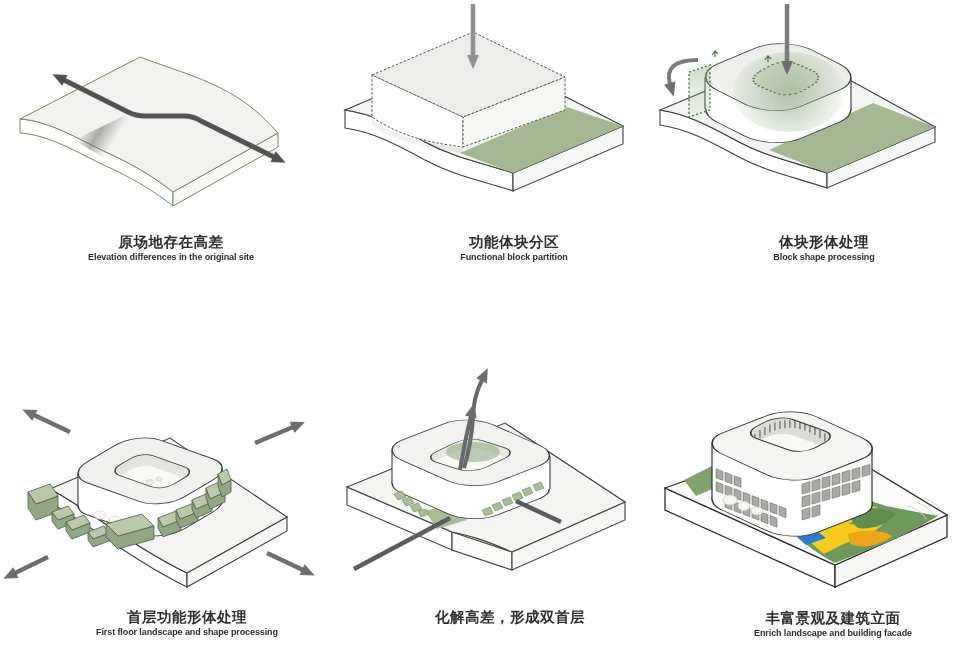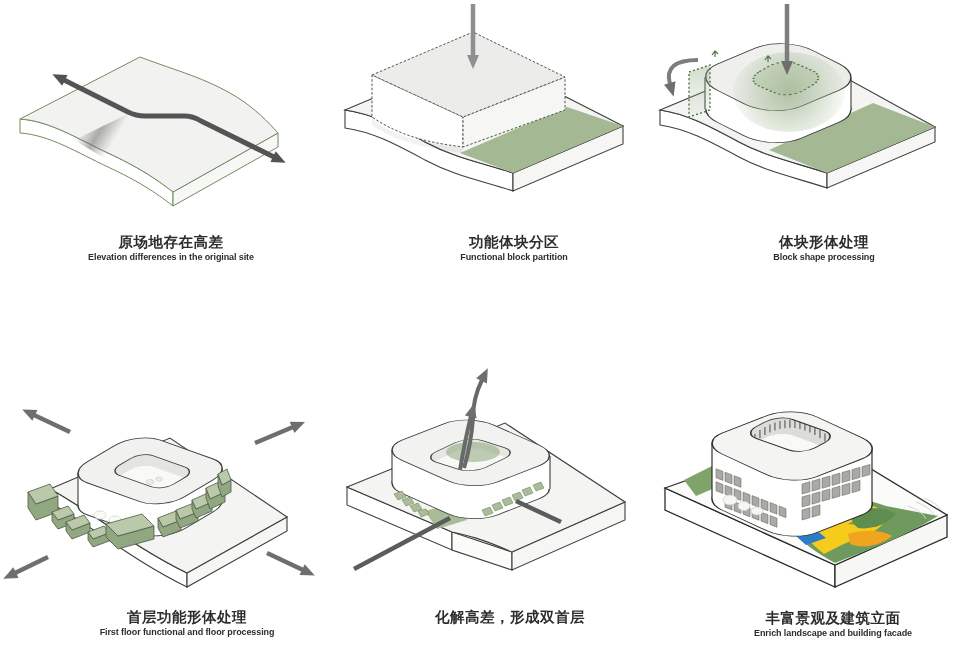--- a/index.html
+++ b/index.html
@@ -168,21 +168,21 @@
       </g>
       <g stroke="#6e6e6e" stroke-width="4.5">
         <line x1="70" y1="64" x2="34" y2="47" marker-end="url(#ah-m)"></line>
         <line x1="255" y1="75" x2="293" y2="59" marker-end="url(#ah-m)"></line>
         <line x1="48" y1="189" x2="15" y2="205" marker-end="url(#ah-m)"></line>
         <line x1="267" y1="185" x2="303" y2="202" marker-end="url(#ah-m)"></line>
       </g>
     </svg>
     <figcaption class="cap" style="top:240px">
       <div class="zh">首层功能形体处理</div>
-      <div class="en">First floor functional and floor processing</div>
+      <div class="en">First floor landscape and shape processing</div>
     </figcaption>
   </figure>
 
   <figure class="fig" style="left:330px;top:348px;width:360px;height:297px">
     <svg width="322" height="256" viewBox="0 0 322 256">
       <defs>
         <clipPath id="c5">
             <rect x="0" y="0" width="48" height="52" rx="14" transform="matrix(0.95,-0.45,0.95,0.30,93,110)"></rect>
           </clipPath>
       </defs>

